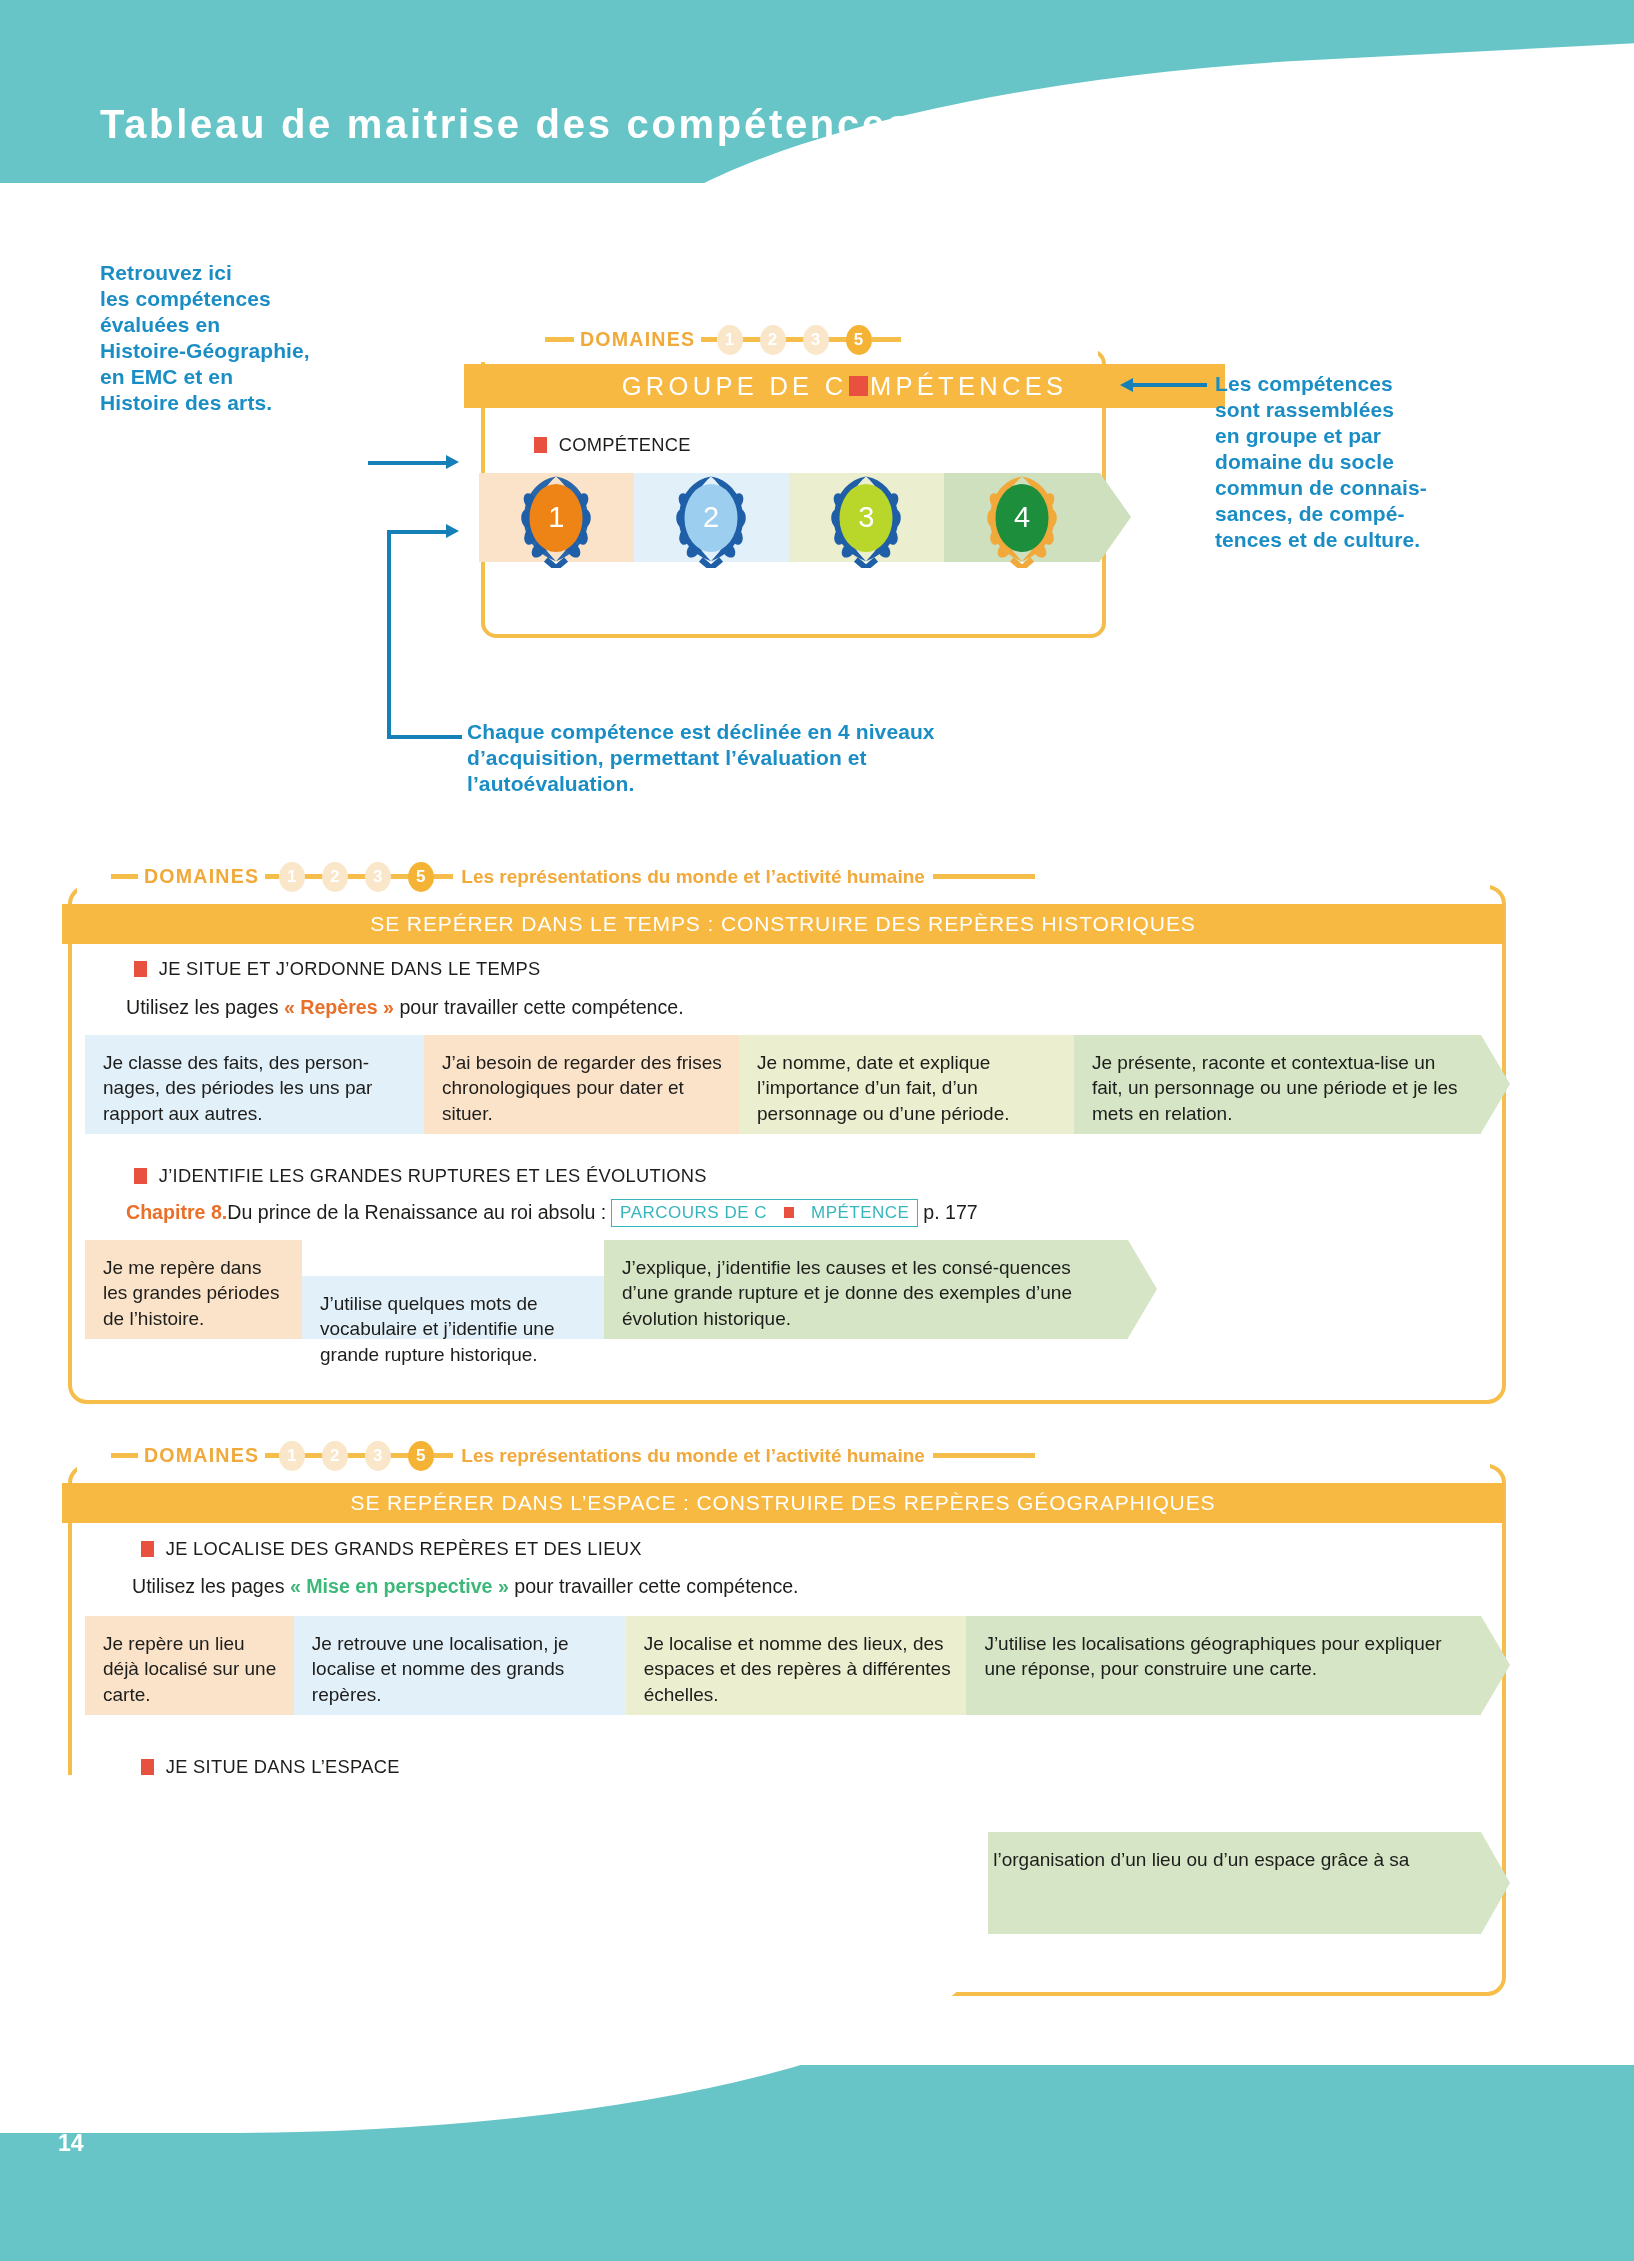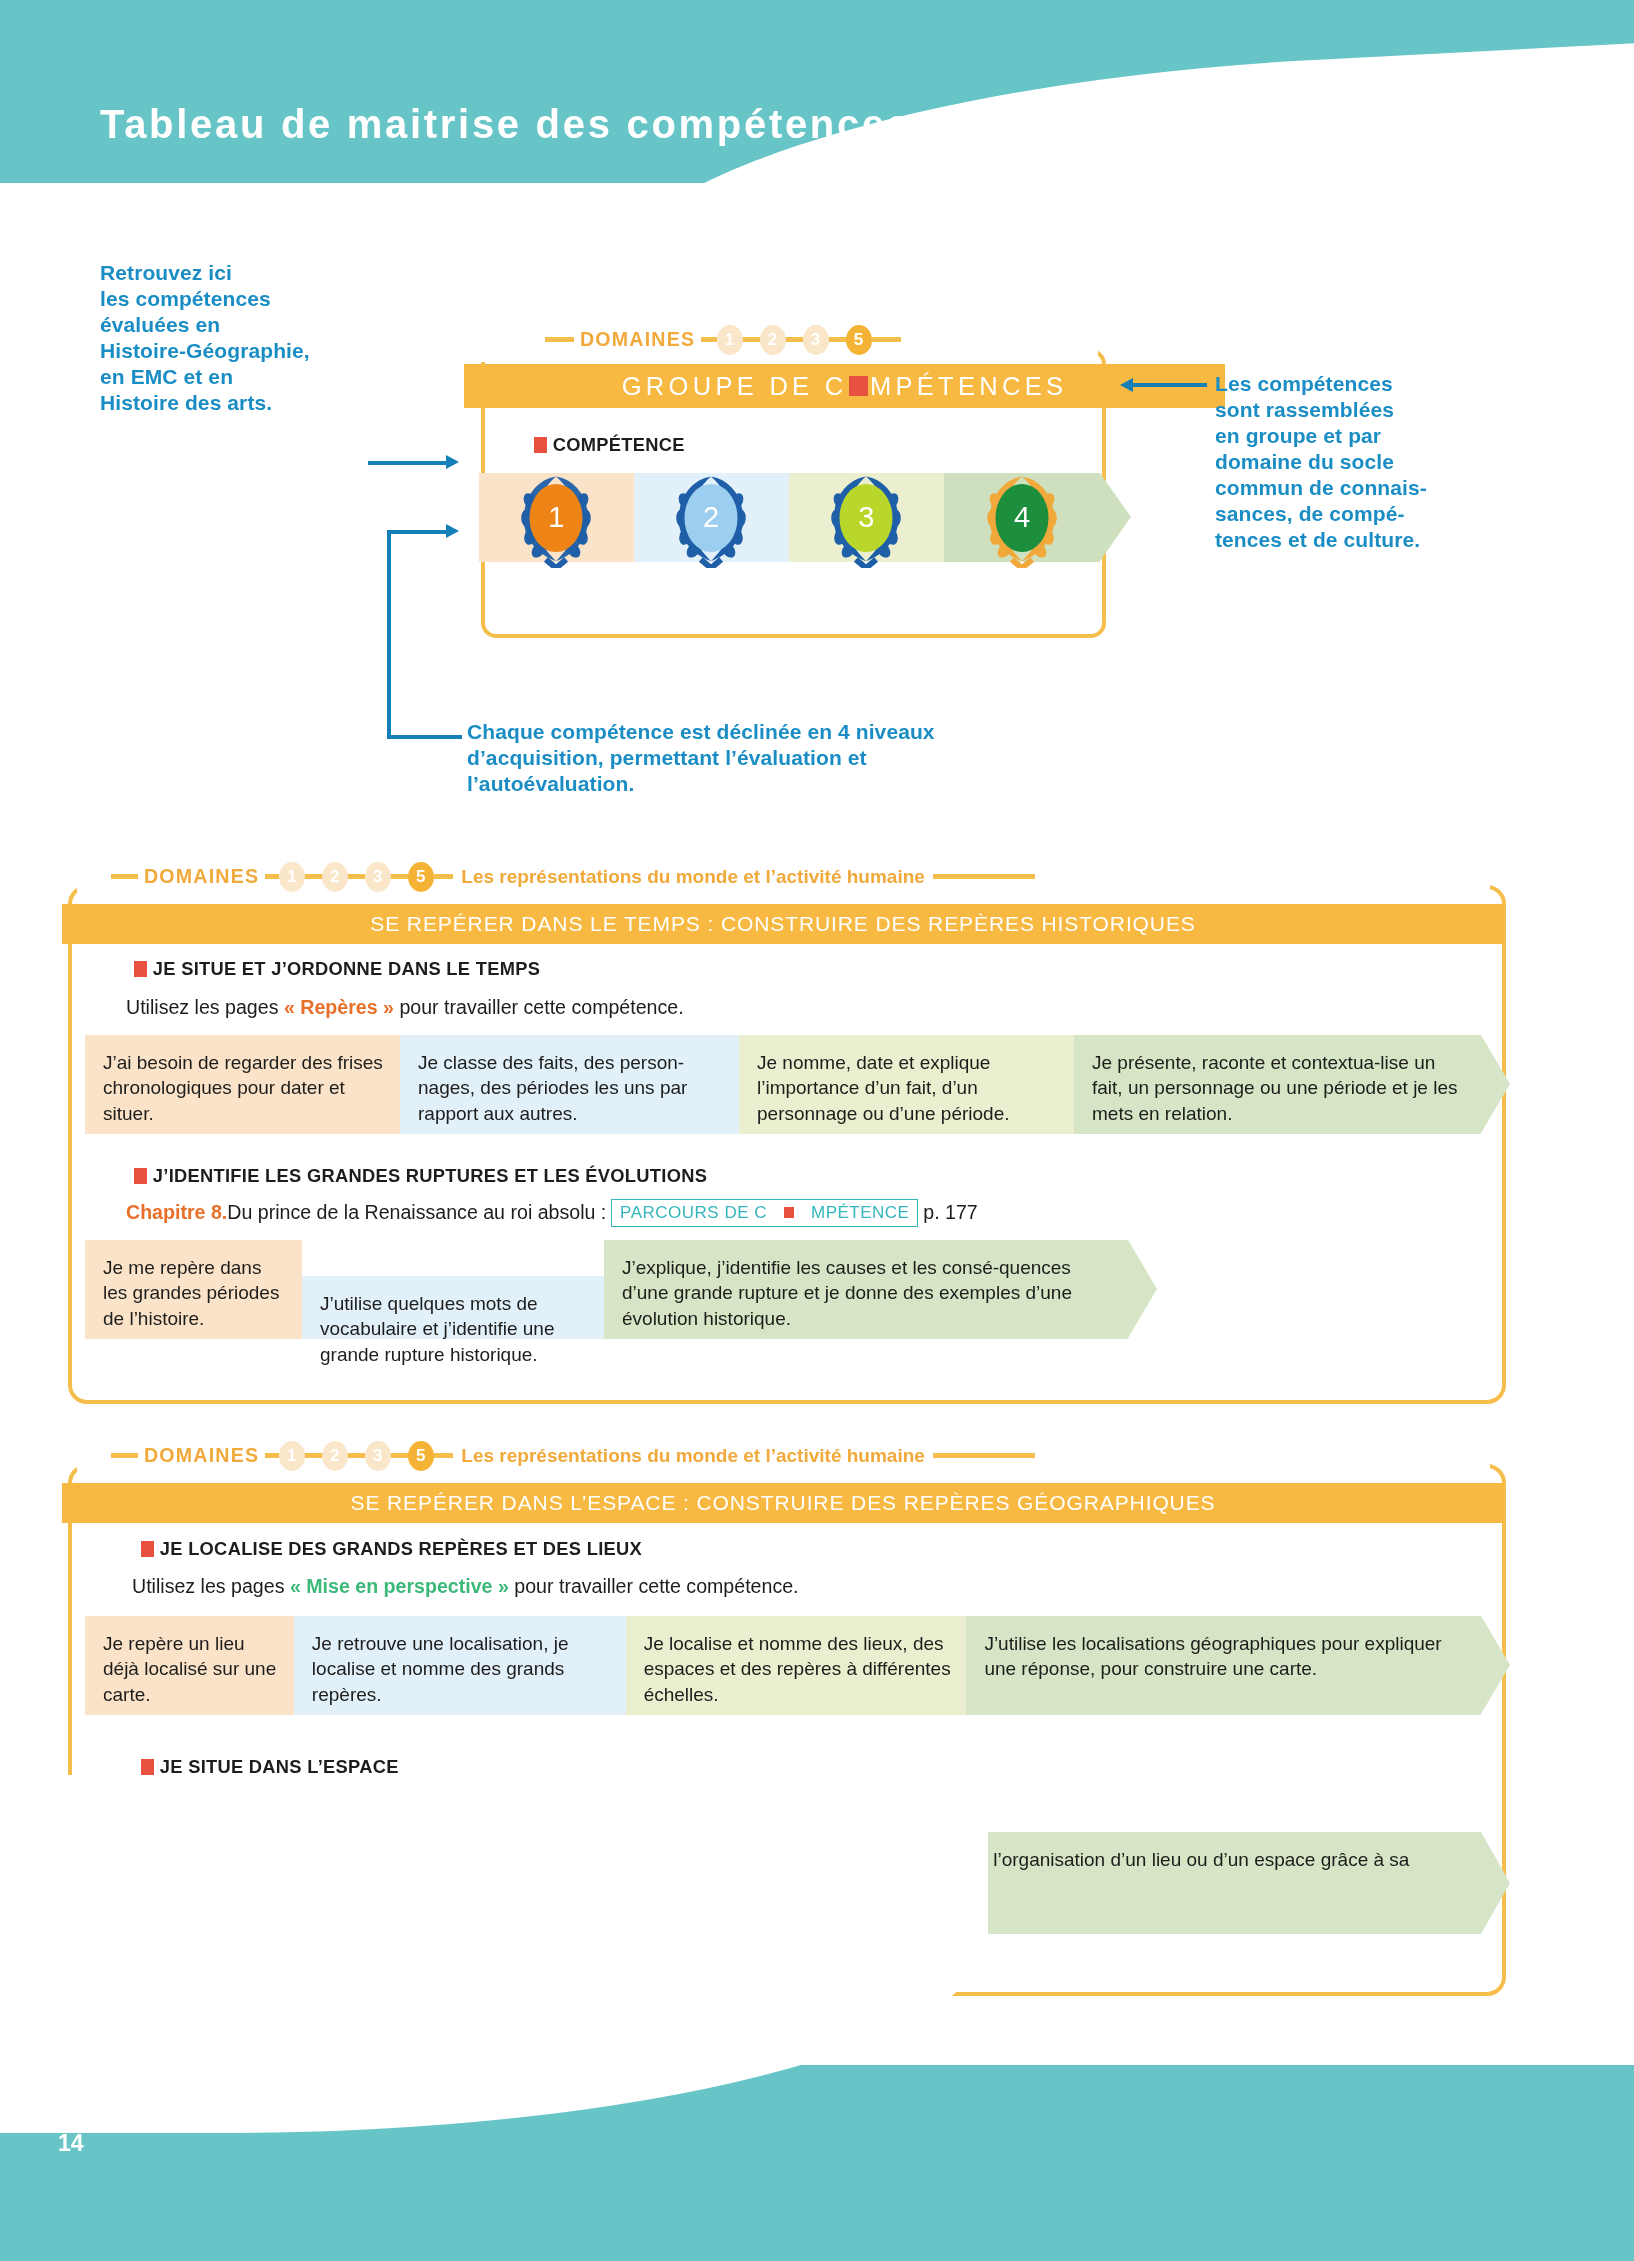--- a/index.html
+++ b/index.html
@@ -79,22 +79,22 @@
     position:absolute;border:4.3px solid #f5bd4a;border-radius:19px;background:transparent;
   }
 
   .band-title{
     position:absolute;background:#f8b942;color:#ffffff;
     display:flex;align-items:center;justify-content:center;
     font-size:21px;letter-spacing:0.9px;font-weight:normal;
   }
 
   .comp-head{
-    position:absolute;display:flex;align-items:center;gap:6px;
-    font-size:18.3px;font-weight:bold;letter-spacing:0.3px;color:#1d1d1b;padding-left:15px;
+    position:absolute;display:flex;align-items:center;gap:12px;
+    font-size:18.3px;font-weight:normal;letter-spacing:0.3px;color:#1d1d1b;padding-left:15px;
   }
   .red-sq{width:12.8px;height:16px;background:#e8513f;display:inline-block;flex:none;}
 
   .comp-sub{
     position:absolute;font-size:19.6px;color:#1d1d1b;white-space:nowrap;
   }
   .hl-orange{color:#e8702a;font-weight:bold;}
   .hl-green{color:#3cb878;font-weight:bold;}
   .hl-chap{color:#e8702a;font-weight:bold;}
 
@@ -337,22 +337,22 @@
 <div class="band-title" style="left:62px;top:904px;width:1442px;height:40px;">SE REPÉRER DANS LE TEMPS : CONSTRUIRE DES REPÈRES HISTORIQUES</div>
 
 <div class="comp-head" style="left:119px;top:958px;">
   <span class="red-sq"></span>
   <span>JE SITUE ET J’ORDONNE DANS LE TEMPS</span>
 </div>
 <div class="comp-sub" style="left:126px;top:996px;">
   <span>Utilisez les pages </span><span class="hl-orange">« Repères »</span><span> pour travailler cette compétence.</span>
 </div>
 <div class="level-row" style="left:85px;top:1035px;width:1396px;height:99px;--half:49px;">
+  <div class="lvl l2" style="width:339px;">Je classe des faits, des person-nages, des périodes les uns par rapport aux autres.</div>
   <div class="lvl l1" style="width:315px;">J’ai besoin de regarder des frises chronologiques pour dater et situer.</div>
-  <div class="lvl l2" style="width:339px;">Je classe des faits, des person-nages, des périodes les uns par rapport aux autres.</div>
   <div class="lvl l3" style="width:335px;">Je nomme, date et explique l’importance d’un fait, d’un personnage ou d’une période.</div>
   <div class="lvl l4" style="width:407px;--half:49px;">Je présente, raconte et contextua-lise un fait, un personnage ou une période et je les mets en relation.</div>
 </div>
 
 <div class="comp-head" style="left:119px;top:1165px;">
   <span class="red-sq"></span>
   <span>J’IDENTIFIE LES GRANDES RUPTURES ET LES ÉVOLUTIONS</span>
 </div>
 <div class="comp-sub" style="left:126px;top:1199px;display:flex;align-items:center;">
   <span class="hl-chap">Chapitre 8.</span>

